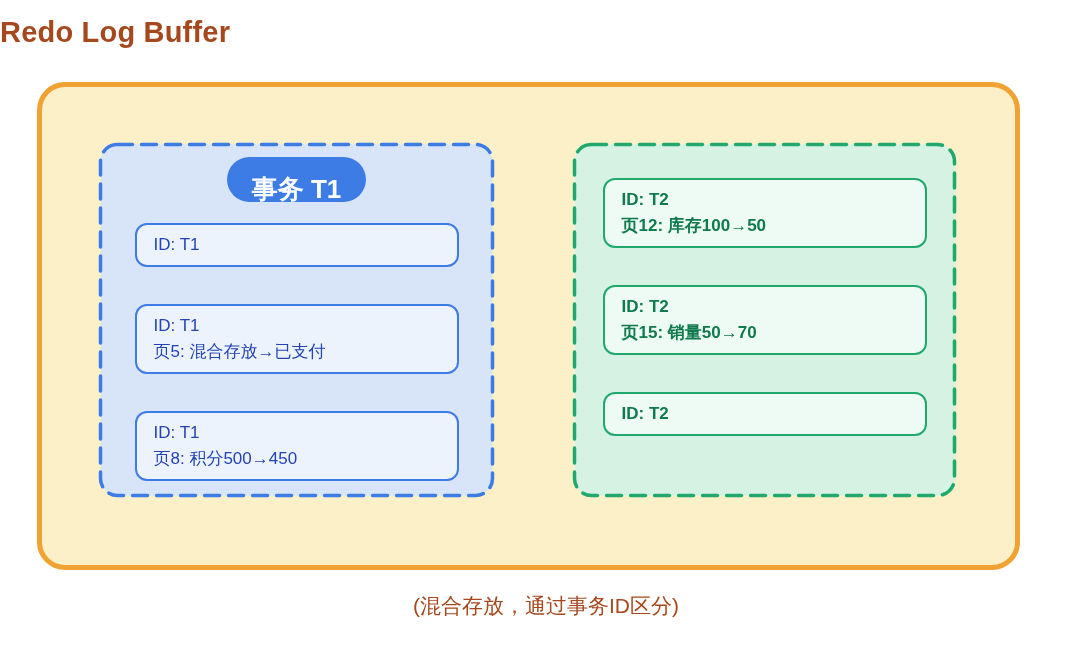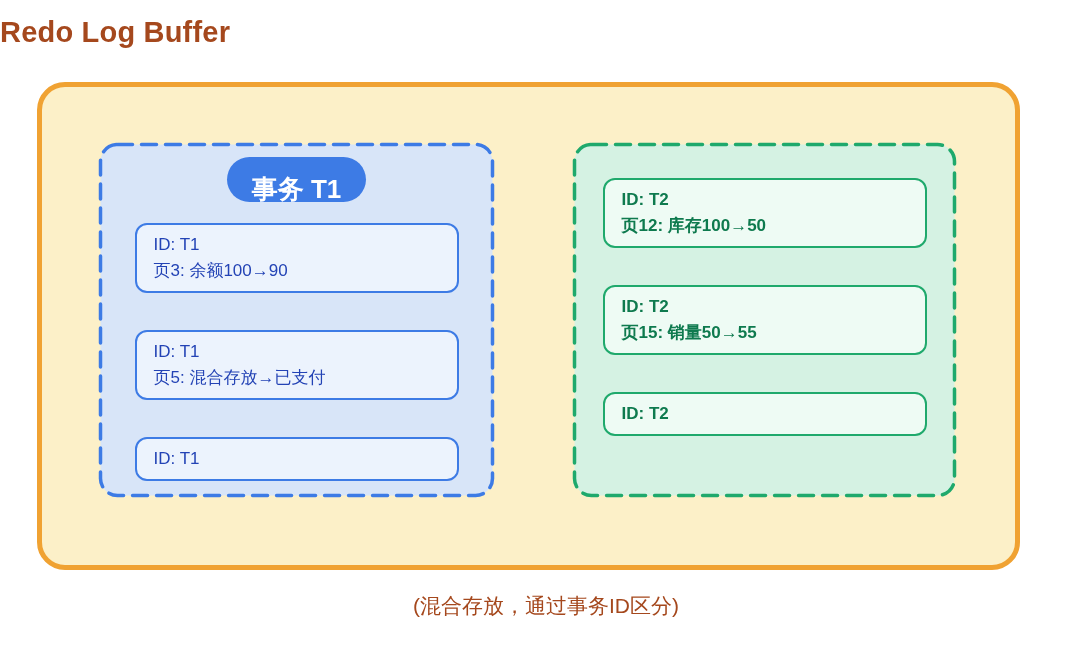--- a/index.html
+++ b/index.html
@@ -99,46 +99,46 @@
 
   <div class="txn-panel t1">
     <svg class="dash-bg" viewBox="0 0 397 356" preserveAspectRatio="none" aria-hidden="true">
       <rect x="2.5" y="2.5" width="392" height="351" rx="17" stroke-width="3.5" stroke-dasharray="15 9" stroke-linecap="round" fill="#D8E5F8" stroke="#3D7BE5"></rect>
     </svg>
     <div class="panel-content">
       <div class="txn-badge">事务 T1</div>
       <div class="card-list">
         <div class="log-card">
           <div>ID: T1</div>
-          <div>页3: 余额100→90</div>
         </div>
         <div class="log-card">
           <div>ID: T1</div>
           <div>页5: 混合存放→已支付</div>
         </div>
         <div class="log-card">
           <div>ID: T1</div>
+          <div>页8: 积分500→450</div>
         </div>
       </div>
     </div>
   </div>
 
   <div class="txn-panel t2">
     <svg class="dash-bg" viewBox="0 0 385 356" preserveAspectRatio="none" aria-hidden="true">
       <rect x="2.5" y="2.5" width="380" height="351" rx="17" stroke-width="3.5" stroke-dasharray="15 9" stroke-linecap="round" fill="#D5F2E3" stroke="#1FA96C"></rect>
     </svg>
     <div class="panel-content">
       <div class="card-list">
         <div class="log-card">
           <div>ID: T2</div>
           <div>页12: 库存100→50</div>
         </div>
         <div class="log-card">
           <div>ID: T2</div>
-          <div>页15: 销量50→55</div>
+          <div>页15: 销量50→70</div>
         </div>
         <div class="log-card">
           <div>ID: T2</div>
         </div>
       </div>
     </div>
   </div>
 
 </div>
 

